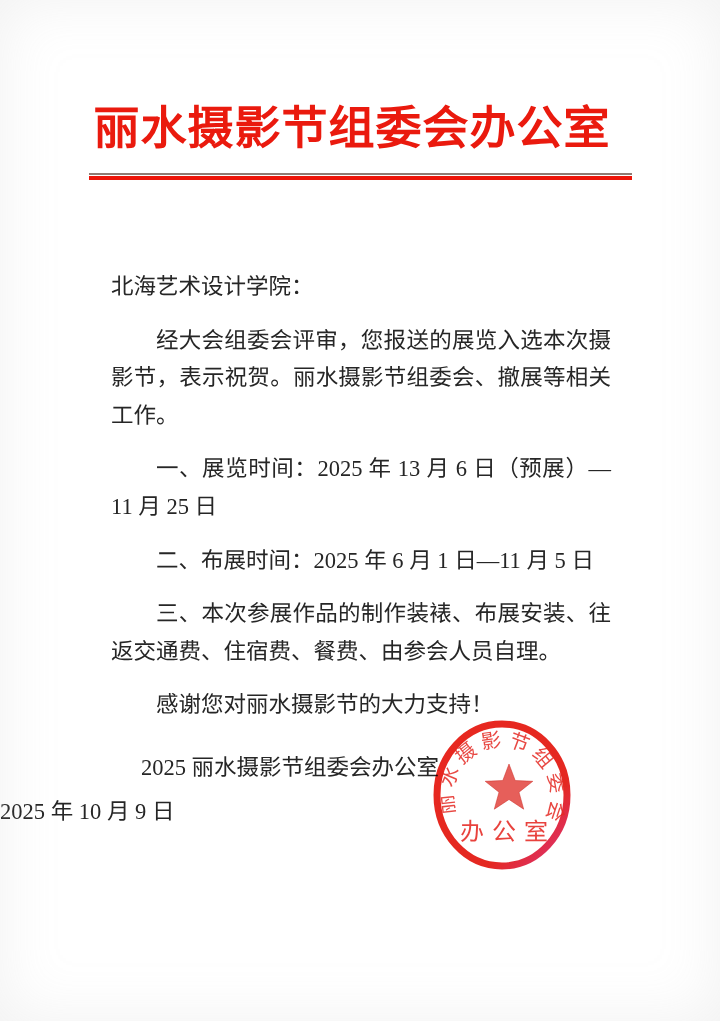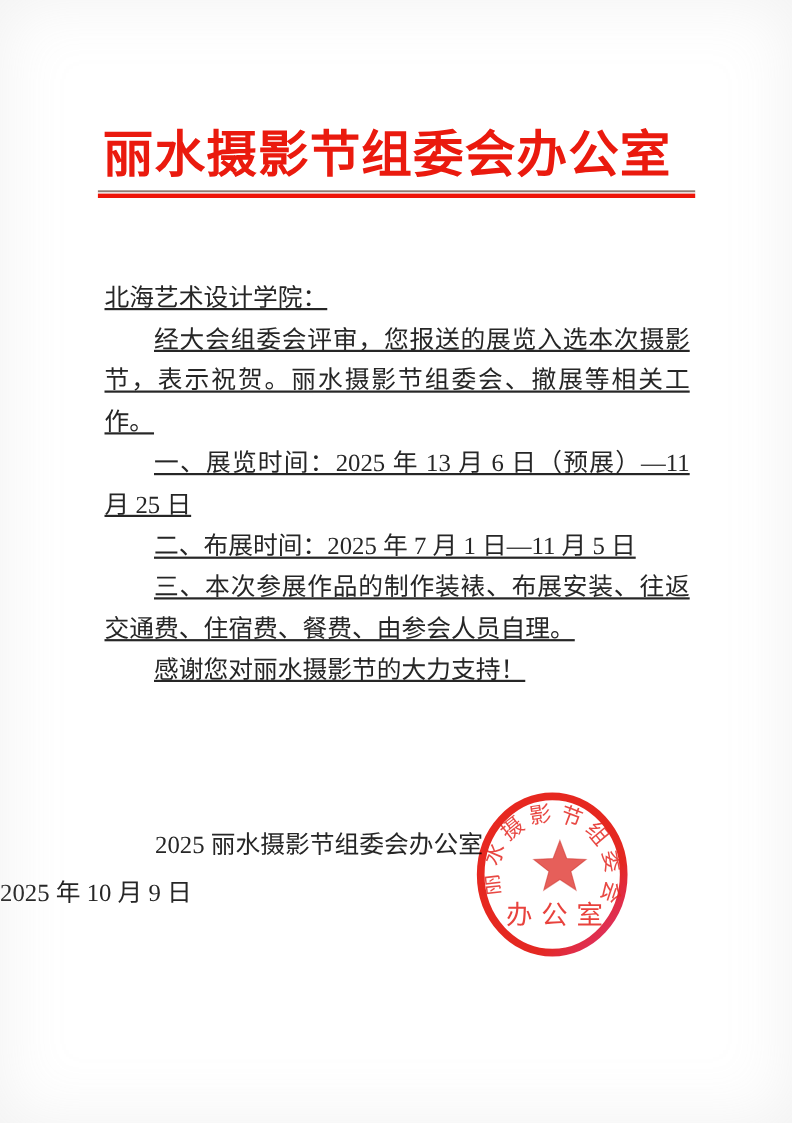--- a/index.html
+++ b/index.html
@@ -17,36 +17,36 @@
     background:#ffffff;
     overflow:hidden;
     font-family:"Liberation Serif","DejaVu Serif",serif;
   }
   .vignette{
     position:absolute;inset:0;pointer-events:none;
     box-shadow:inset 0 0 60px rgba(180,180,180,.18);
   }
   .letterhead-title{
     position:absolute;top:98px;left:0;right:16px;
-    margin:12px;text-align:center;
+    margin:0;text-align:center;
     font-family:"DejaVu Sans","Liberation Sans",sans-serif;
     font-weight:bold;font-size:46px;line-height:60px;
     letter-spacing:1px;color:var(--title-red);
     white-space:nowrap;
   }
   .rule{position:absolute;top:173px;left:89px;width:543px;}
   .rule-top{height:2px;background:var(--rule-gray);}
   .rule-gap{height:1px;background:#fff;}
   .rule-bottom{height:4px;background:var(--rule-red);}
   .letter-body{
     position:absolute;top:252px;left:95px;width:532px;
     font-size:22.5px;line-height:37.6px;color:var(--body-text);
     text-align:justify;
   }
-  .letter-body p{margin:0;text-decoration:underline;}
+  .letter-body p{margin:16px;}
   .letter-body p.indent{text-indent:2em;}
   .signature-line{
     position:absolute;top:751px;left:0;width:580px;
     text-align:center;font-size:22.5px;line-height:34px;
     color:var(--body-text);white-space:nowrap;
   }
   .date-line{
     position:absolute;top:795px;left:0;width:557px;
     text-align:left;font-size:22.5px;line-height:34px;
     color:var(--body-text);white-space:nowrap;
@@ -69,21 +69,21 @@
   <div class="rule">
     <div class="rule-top"></div>
     <div class="rule-gap"></div>
     <div class="rule-bottom"></div>
   </div>
 
   <div class="letter-body">
     <p>北海艺术设计学院：</p>
     <p class="indent">经大会组委会评审，您报送的展览入选本次摄影节，表示祝贺。丽水摄影节组委会、撤展等相关工作。</p>
     <p class="indent">一、展览时间：2025 年 13 月 6 日（预展）—11 月 25 日</p>
-    <p class="indent">二、布展时间：2025 年 7 月 1 日—11 月 5 日</p>
+    <p class="indent">二、布展时间：2025 年 6 月 1 日—11 月 5 日</p>
     <p class="indent">三、本次参展作品的制作装裱、布展安装、往返交通费、住宿费、餐费、由参会人员自理。</p>
     <p class="indent">感谢您对丽水摄影节的大力支持！</p>
   </div>
 
   <div class="signature-line">2025 丽水摄影节组委会办公室</div>
 
   <div class="date-line">2025 年 10 月 9 日</div>
 
   <svg class="seal" viewBox="0 0 160 160" xmlns="http://www.w3.org/2000/svg">
     <defs>

